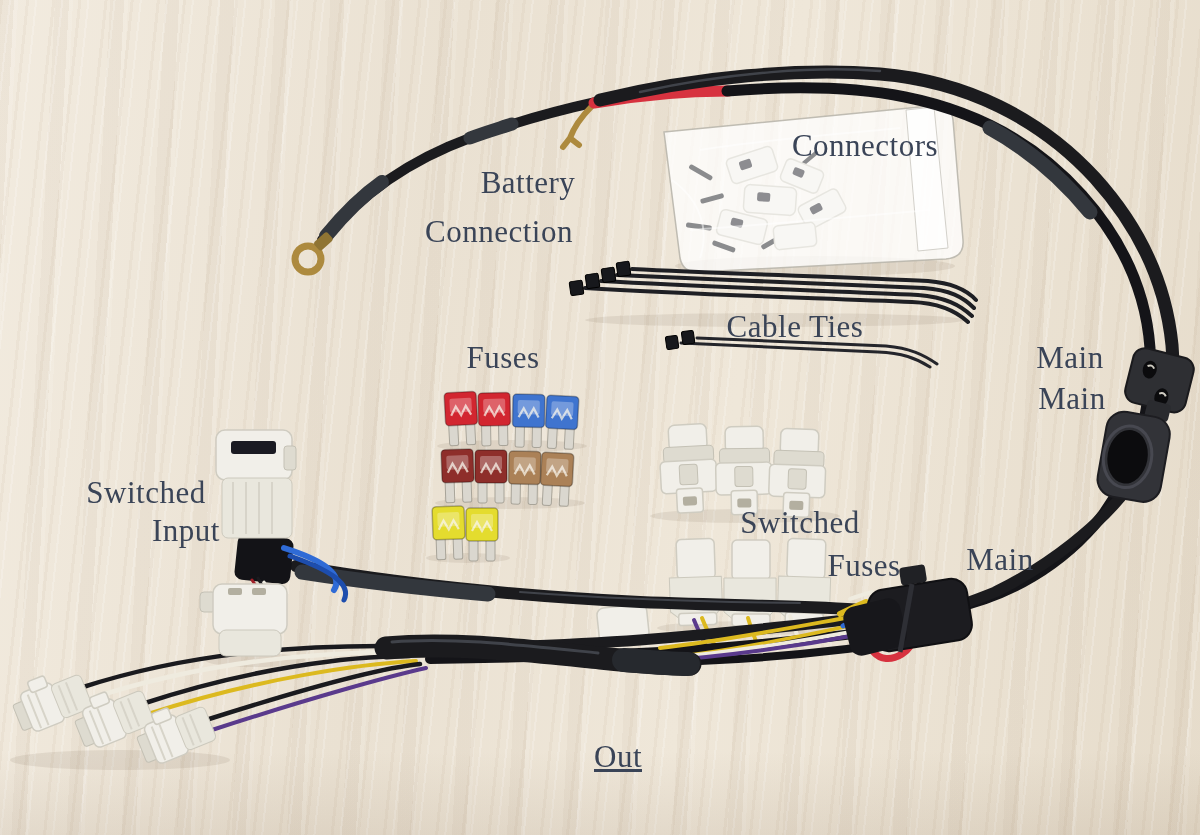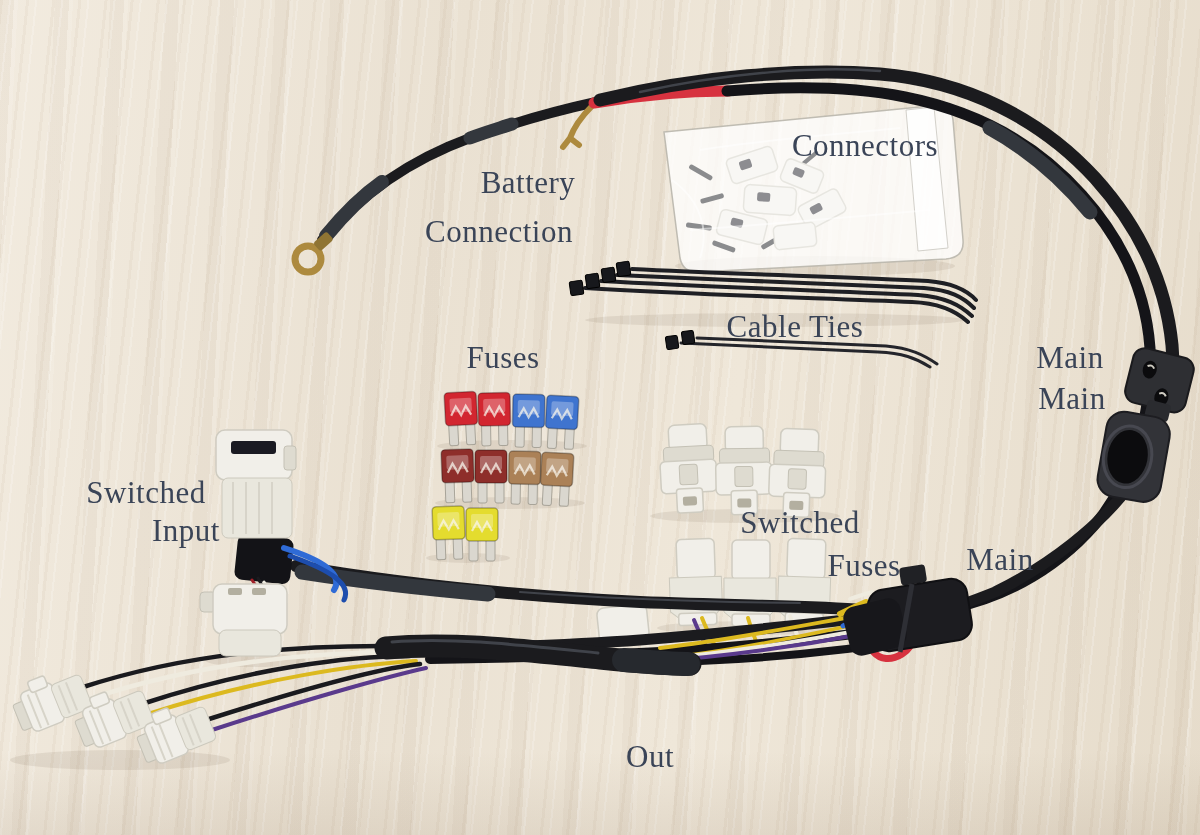--- a/index.html
+++ b/index.html
@@ -387,14 +387,14 @@
   <span class="label" style="left:865px; top:146px;">Connectors</span>
   <span class="label" style="left:795px; top:327px;">Cable Ties</span>
   <span class="label" style="left:503px; top:358px;">Fuses</span>
   <span class="label" style="left:1070px; top:358px;">Main</span>
   <span class="label" style="left:1072px; top:399px;">Main</span>
   <span class="label" style="left:146px; top:493px;">Switched</span>
   <span class="label" style="left:178px; top:531px;margin-left:8px;">Input</span>
   <span class="label" style="left:800px; top:523px;">Switched</span>
   <span class="label" style="left:864px; top:566px;">Fuses</span>
   <span class="label" style="left:1000px; top:560px;">Main</span>
-  <span class="label" style="left:650px; top:757px;">Out</span>
+  <span class="label" style="left:618px; top:757px;text-decoration:underline;">Out</span>
 </div>
 
 </body></html>

